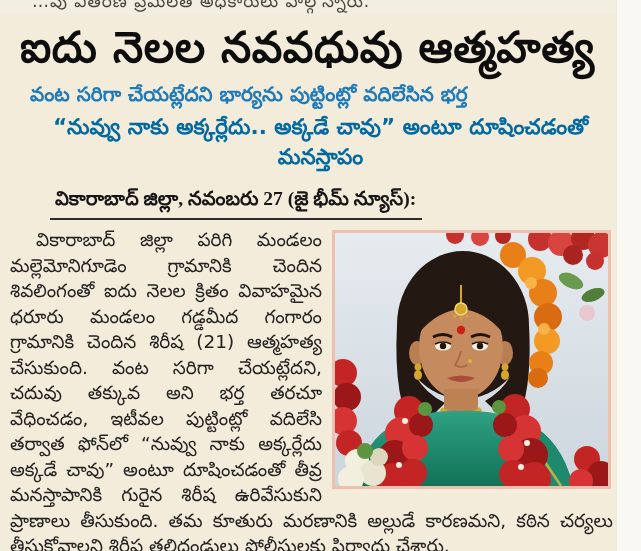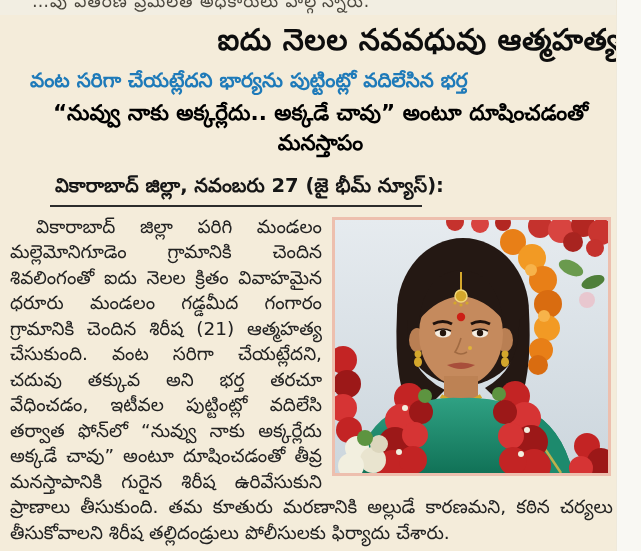--- a/index.html
+++ b/index.html
@@ -16,35 +16,35 @@
   }
   .clip-line{
     height:15px;overflow:hidden;background:#f2eee2;
   }
   .clip-line span{
     display:block;margin:-9px 0 0 32px;
     font-size:17px;letter-spacing:1px;color:#4a463d;white-space:nowrap;
   }
   .headline{
     margin:8px 20px 0 20px;
-    font-size:30px;line-height:1.15;
+    font-size:43px;line-height:1.15;
     font-weight:700;color:#0d0d0d;
-    text-align:right;letter-spacing:0.5px;
+    text-align:left;letter-spacing:0.5px;
   }
   .subhead1{
     margin:10px 30px 0 30px;
     font-size:20px;font-weight:600;color:#1e7ab9;
   }
   .subhead2{
     margin:3px 10px 0 10px;text-align:center;
-    font-size:21.5px;font-weight:700;color:#000000;
+    font-size:21.5px;font-weight:700;color:#0369a1;
   }
   .dateline{
     margin:14px 0 0 55px;
-    font-size:19.5px;font-weight:700;color:#161616;
+    font-size:19.5px;font-weight:700;color:#161616;font-family:Liberation Serif, serif;
   }
   .date-rule{
     width:372px;height:0;margin:4px 0 0 50px;
     border-top:2px solid #2c2c2c;
   }
   .article{
     margin:7px 8px 0 10px;padding-right:20px;
   }
   .photo-frame{
     float:right;

